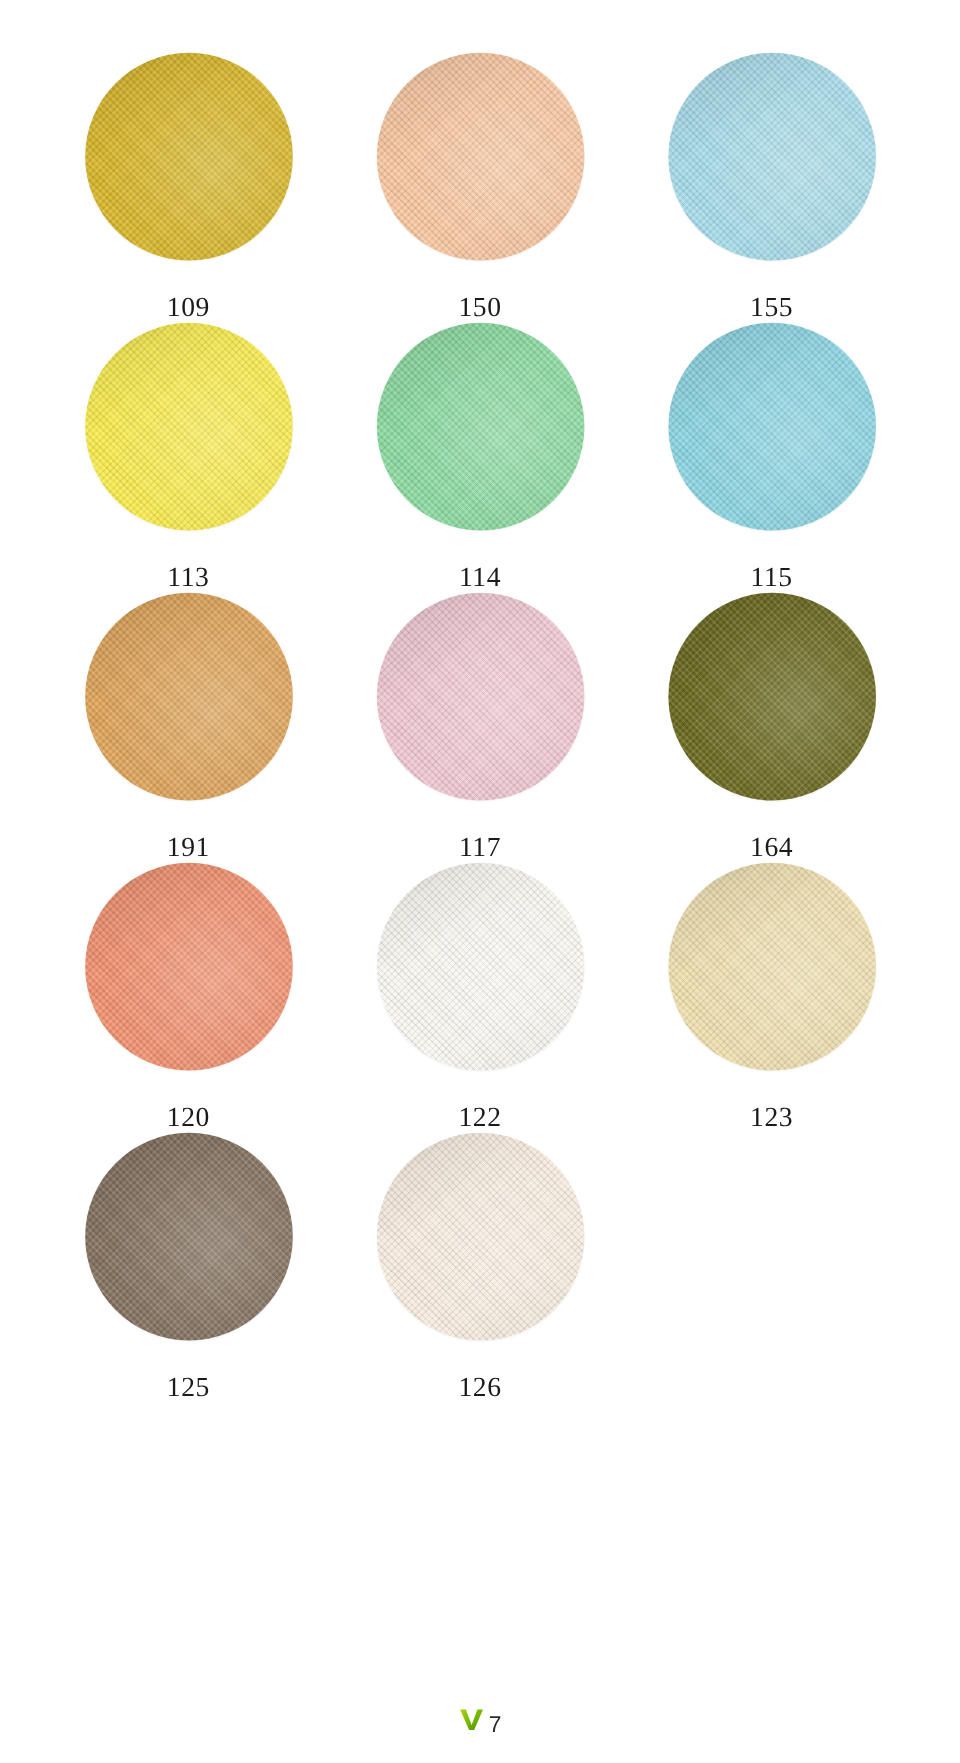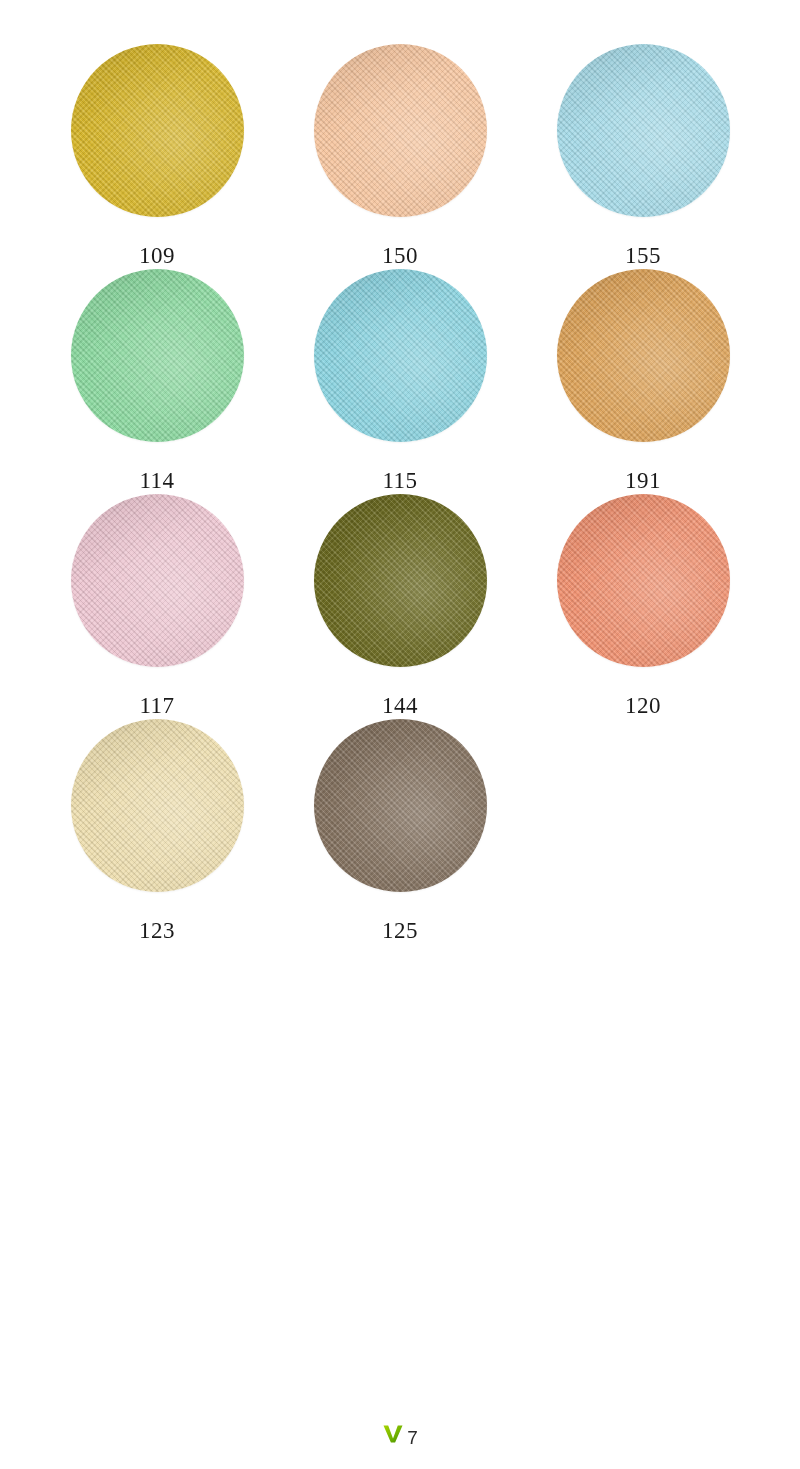--- a/index.html
+++ b/index.html
@@ -167,20 +167,26 @@
       <div class="swatch-label">150</div>
     </div>
 
     <div class="swatch-cell">
       <div class="swatch-disc-wrap">
         <div class="swatch-disc" style="background-color: rgb(168, 219, 232);"></div>
       </div>
       <div class="swatch-label">155</div>
     </div>
 
+    <div class="swatch-cell">
+      <div class="swatch-disc-wrap">
+        <div class="swatch-disc" style="background-color: rgb(246, 234, 82);"></div>
+      </div>
+      <div class="swatch-label">113</div>
+    </div>
 
     <div class="swatch-cell">
       <div class="swatch-disc-wrap">
         <div class="swatch-disc" style="background-color: rgb(141, 217, 161);"></div>
       </div>
       <div class="swatch-label">114</div>
     </div>
 
     <div class="swatch-cell">
       <div class="swatch-disc-wrap">
@@ -200,48 +206,60 @@
       <div class="swatch-disc-wrap">
         <div class="swatch-disc" style="background-color: rgb(238, 200, 211);"></div>
       </div>
       <div class="swatch-label">117</div>
     </div>
 
     <div class="swatch-cell">
       <div class="swatch-disc-wrap">
         <div class="swatch-disc" style="background-color: rgb(107, 106, 34);"></div>
       </div>
-      <div class="swatch-label">144</div>
+      <div class="swatch-label">164</div>
     </div>
 
 
     <div class="swatch-cell">
       <div class="swatch-disc-wrap">
         <div class="swatch-disc" style="background-color: rgb(239, 146, 114);"></div>
       </div>
       <div class="swatch-label">120</div>
     </div>
 
 
+    <div class="swatch-cell">
+      <div class="swatch-disc-wrap">
+        <div class="swatch-disc" style="background-color: rgb(247, 246, 240);"></div>
+      </div>
+      <div class="swatch-label">122</div>
+    </div>
 
     <div class="swatch-cell">
       <div class="swatch-disc-wrap">
         <div class="swatch-disc" style="background-color: rgb(238, 223, 177);"></div>
       </div>
       <div class="swatch-label">123</div>
     </div>
 
 
     <div class="swatch-cell">
       <div class="swatch-disc-wrap">
         <div class="swatch-disc" style="background-color: rgb(132, 114, 96);"></div>
       </div>
       <div class="swatch-label">125</div>
     </div>
 
+    <div class="swatch-cell">
+      <div class="swatch-disc-wrap">
+        <div class="swatch-disc" style="background-color: rgb(246, 236, 224);"></div>
+      </div>
+      <div class="swatch-label">126</div>
+    </div>
 
   </div>
 
   <div class="sheet-footer">
     <span class="footer-logo-mark">
       <svg width="22" height="21" viewBox="0 0 22 21" aria-hidden="true">
         <defs>
           <linearGradient id="vgrad" x1="0" y1="0" x2="1" y2="1">
             <stop offset="0%" stop-color="#a6d400"></stop>
             <stop offset="55%" stop-color="#74b400"></stop>

